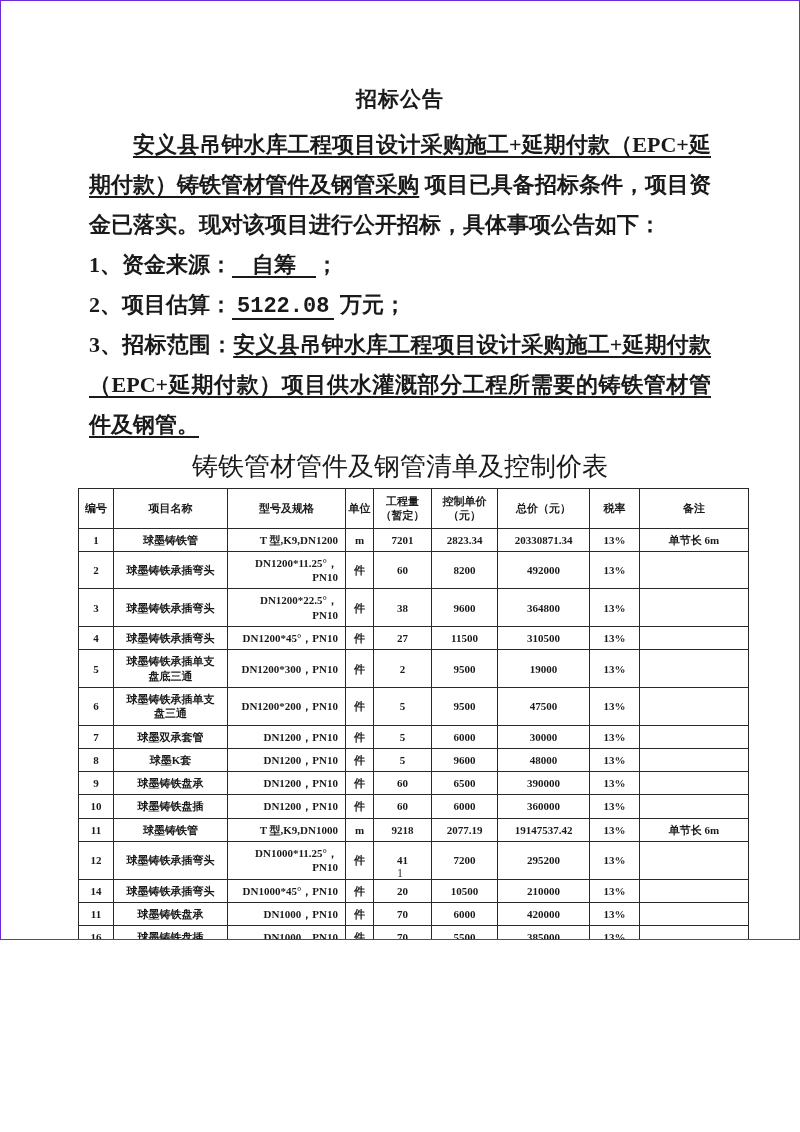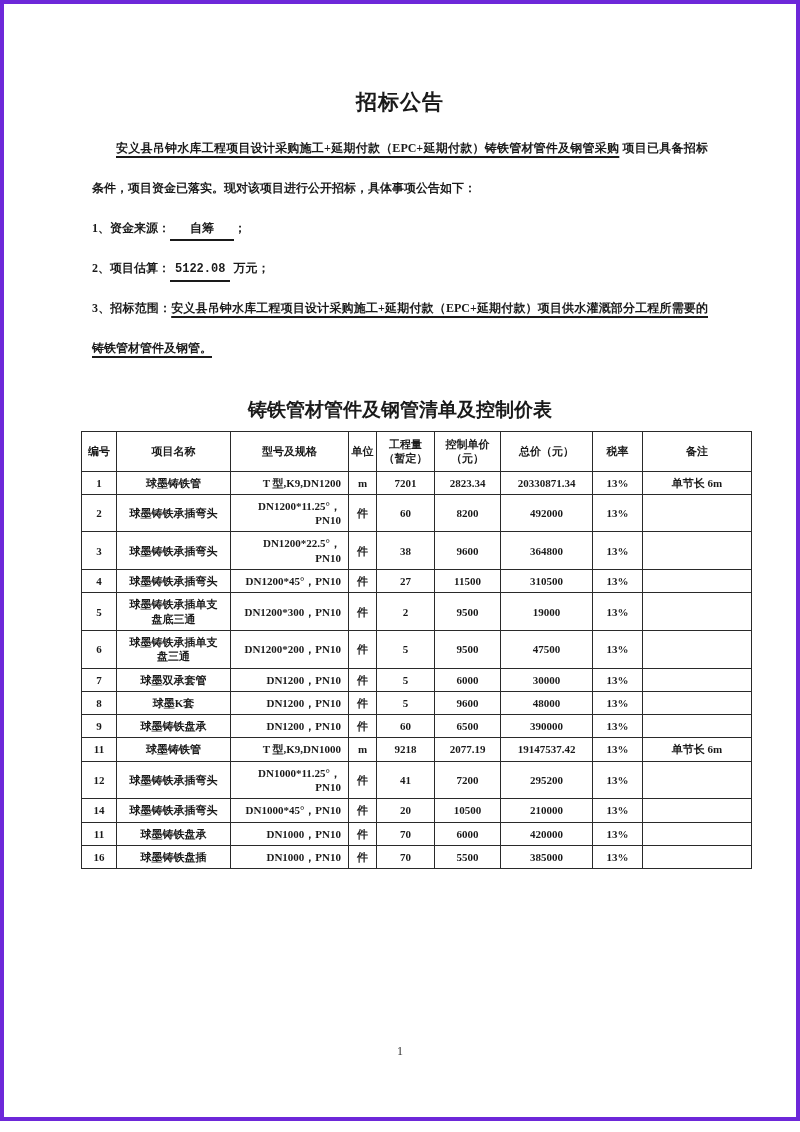--- a/index.html
+++ b/index.html
@@ -1,62 +1,62 @@
 <!DOCTYPE html>
 <html><head>
 <meta charset="utf-8">
 <style>
   * { box-sizing: border-box; }
   html, body { margin: 0; padding: 0; background: #fff; }
   .page {
     position: relative;
     width: 800px;
-    height: 1121px;
+    height: 940px;
     background: #ffffff;
-    border: 4px solid #6d28d9;
+    border: 1px solid #6d28d9;
     font-family: "Liberation Serif", "DejaVu Serif", serif;
     color: #1a1a1a;
     overflow: hidden;
   }
   .content { padding: 84px 88px 0 88px; }
   .doc-title {
     font-size: 21px;
     font-weight: 700;
     text-align: center;
     margin: 0 0 12px 0;
     line-height: 28px;
     letter-spacing: 1px;
   }
   .para {
     margin: 0;
-    font-size: 12px;
+    font-size: 22px;
     font-weight: 700;
     line-height: 40px;
     text-align: justify;
   }
   .intro { text-indent: 2em; }
   .u { text-decoration: underline; text-decoration-thickness: 1.5px; text-underline-offset: 4px; }
   .blank-wide {
     border-bottom: 2px solid #1a1a1a;
     padding: 0 20px;
     display: inline-block;
     line-height: 22px;
   }
   .blank {
     border-bottom: 2px solid #1a1a1a;
     padding: 0 5px;
     display: inline-block;
     line-height: 22px;
     font-family: Liberation Mono, monospace;
   }
   .table-title {
-    font-size: 19px;
-    font-weight: 700;
+    font-size: 26px;
+    font-weight: 400;
     text-align: center;
-    margin: 28px 0 0 0;
+    margin: 8px 0 0 0;
     line-height: 28px;
   }
   table.price {
     border-collapse: collapse;
     table-layout: fixed;
     width: 670px;
     margin: 7px 0 0 -11px;
     font-size: 11px;
   }
   table.price th, table.price td {
@@ -222,20 +222,31 @@
             <td class="c1">球墨铸铁盘承</td>
             <td class="c2">DN1200，PN10</td>
             <td class="c3">件</td>
             <td class="c4">60</td>
             <td class="c5">6500</td>
             <td class="c6">390000</td>
             <td class="c7">13%</td>
             <td class="c8"></td>
           </tr>
           <tr>
+            <td class="c0">10</td>
+            <td class="c1">球墨铸铁盘插</td>
+            <td class="c2">DN1200，PN10</td>
+            <td class="c3">件</td>
+            <td class="c4">60</td>
+            <td class="c5">6000</td>
+            <td class="c6">360000</td>
+            <td class="c7">13%</td>
+            <td class="c8"></td>
+          </tr>
+          <tr>
             <td class="c0">11</td>
             <td class="c1">球墨铸铁管</td>
             <td class="c2">T 型,K9,DN1000</td>
             <td class="c3">m</td>
             <td class="c4">9218</td>
             <td class="c5">2077.19</td>
             <td class="c6">19147537.42</td>
             <td class="c7">13%</td>
             <td class="c8">单节长 6m</td>
           </tr>

